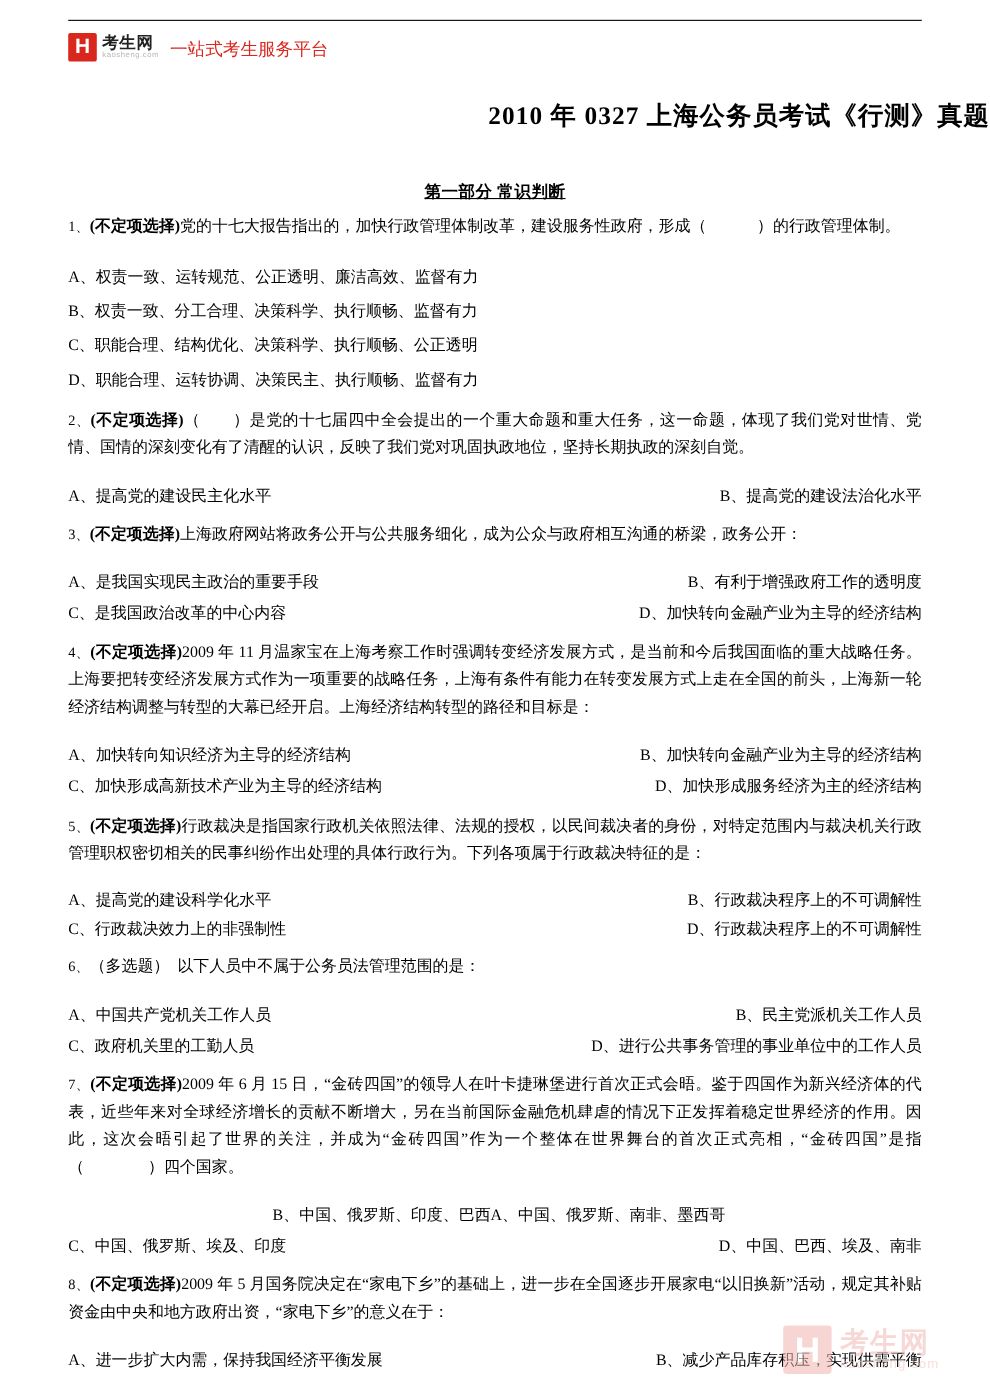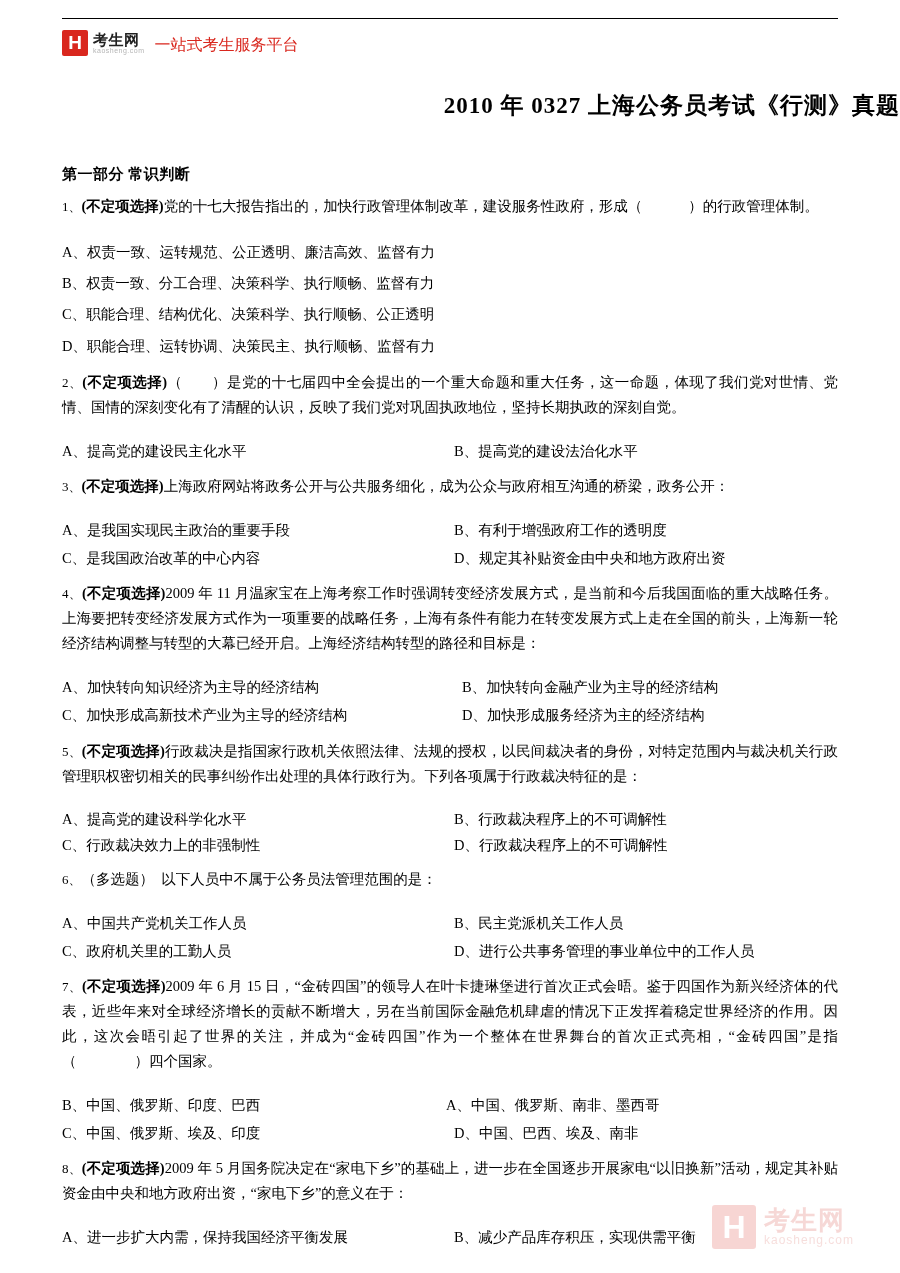--- a/index.html
+++ b/index.html
@@ -88,24 +88,26 @@
     letter-spacing: 1px;
   }
   
   .content {
     position: absolute;
     left: 62px;
     right: 62px;
     top: 165px;
   }
   .section-title {
+    text-align: center;
     font-size: 15px;
     font-weight: bold;
     margin-bottom: 10px;
     letter-spacing: 0.5px;
+    text-decoration: underline;
   }
   .q-block {
     margin-bottom: 9px;
   }
   .q-stem {
     font-size: 14.5px;
     line-height: 1.72;
     text-align: justify;
   }
   .q-num {
@@ -129,21 +131,21 @@
     line-height: 1.95;
   }
   .opt-row.single {
     display: block;
   }
   .opt {
     font-size: 14.5px;
     white-space: nowrap;
   }
   .opt.col1 { width: 392px; flex: 0 0 392px; }
-  .opt.col2 { flex: 1 1 auto; }
+  .opt.col2 { flex: 1 1 auto; text-align: right; }
   .opt.wide1 { width: 400px; flex: 0 0 400px; }
   .tight .opt-row { line-height: 1.8; }
   
   .watermark {
     position: absolute;
     right: 46px;
     bottom: 24px;
     display: flex;
     align-items: center;
     opacity: 0.55;
@@ -226,21 +228,21 @@
       <div class="q-stem">
         <span class="q-num">3、</span><span class="q-type">(不定项选择)</span><span>上海政府网站将政务公开与公共服务细化，成为公众与政府相互沟通的桥梁，政务公开：</span>
       </div>
       <div class="opts">
         <div class="opt-row">
           <span class="opt col1">A、是我国实现民主政治的重要手段</span>
           <span class="opt col2">B、有利于增强政府工作的透明度</span>
         </div>
         <div class="opt-row">
           <span class="opt col1">C、是我国政治改革的中心内容</span>
-          <span class="opt col2">D、规定其补贴资金由中央和地方政府出资</span>
+          <span class="opt col2">D、加快转向金融产业为主导的经济结构</span>
         </div>
       </div>
     </div>
 
     <div class="q-block">
       <div class="q-stem">
         <span class="q-num">4、</span><span class="q-type">(不定项选择)</span><span>2009 年 11 月温家宝在上海考察工作时强调转变经济发展方式，是当前和今后我国面临的重大战略任务。上海要把转变经济发展方式作为一项重要的战略任务，上海有条件有能力在转变发展方式上走在全国的前头，上海新一轮经济结构调整与转型的大幕已经开启。上海经济结构转型的路径和目标是：</span>
       </div>
       <div class="opts">
         <div class="opt-row">

